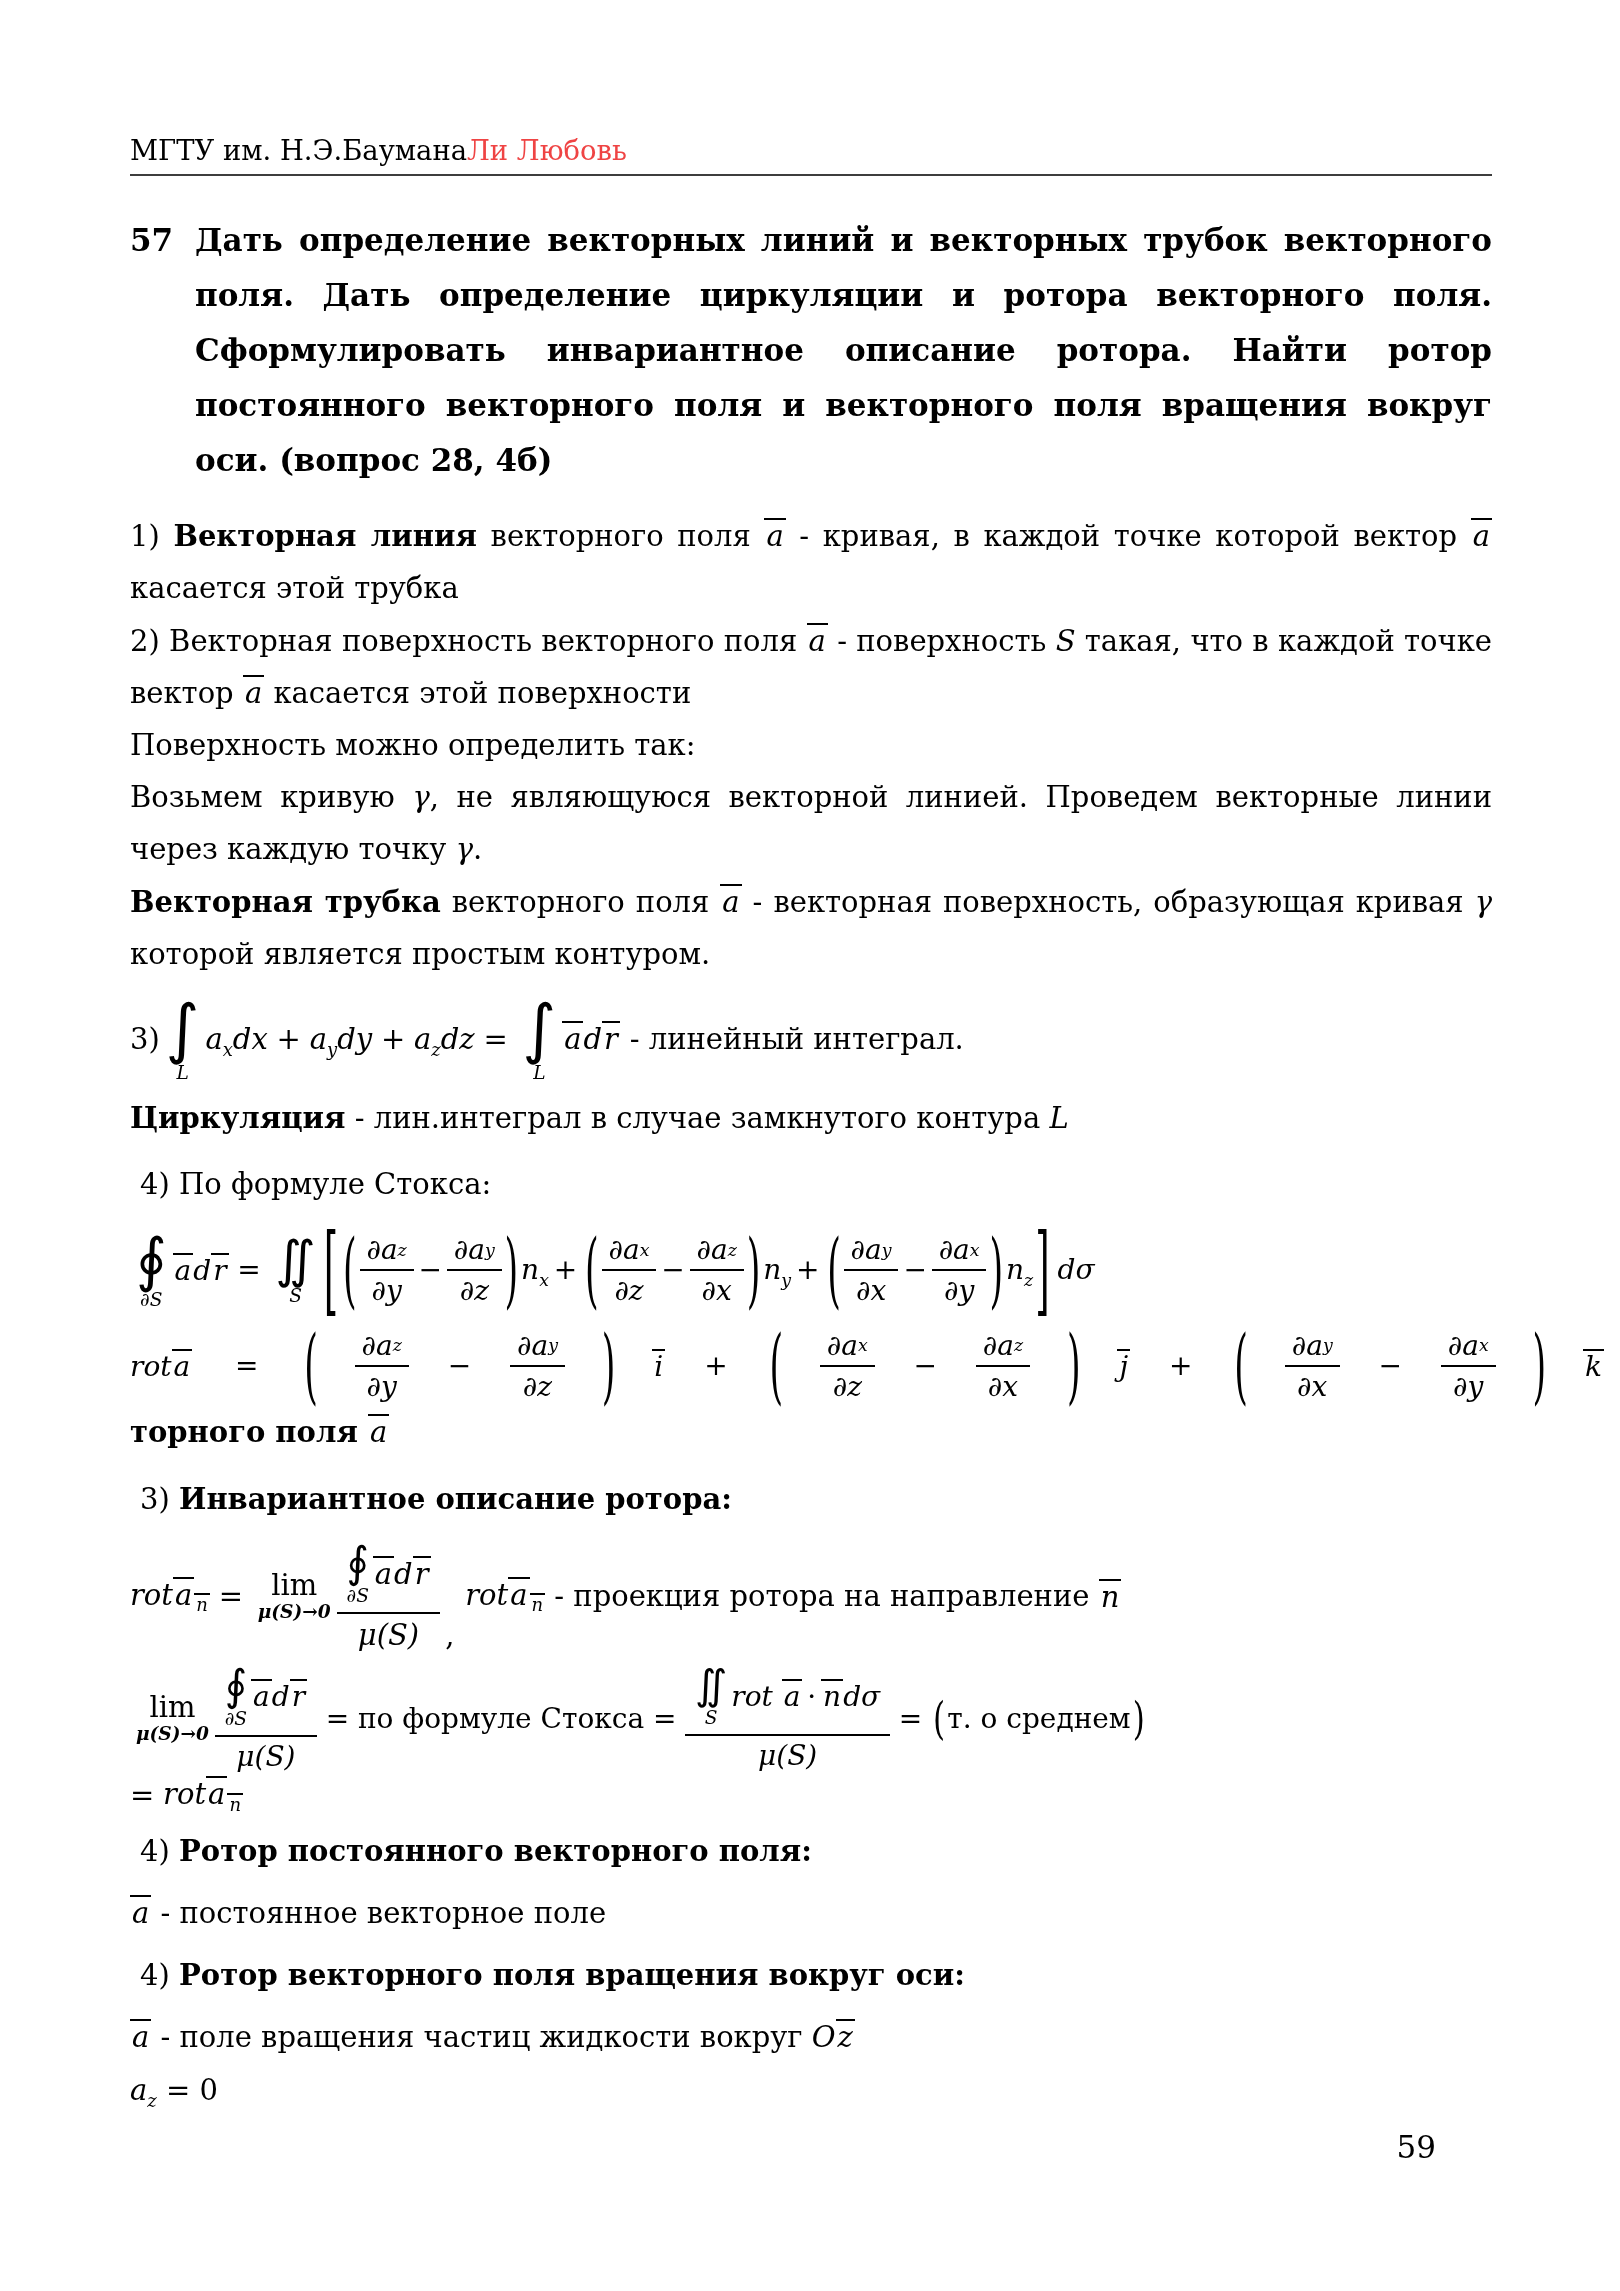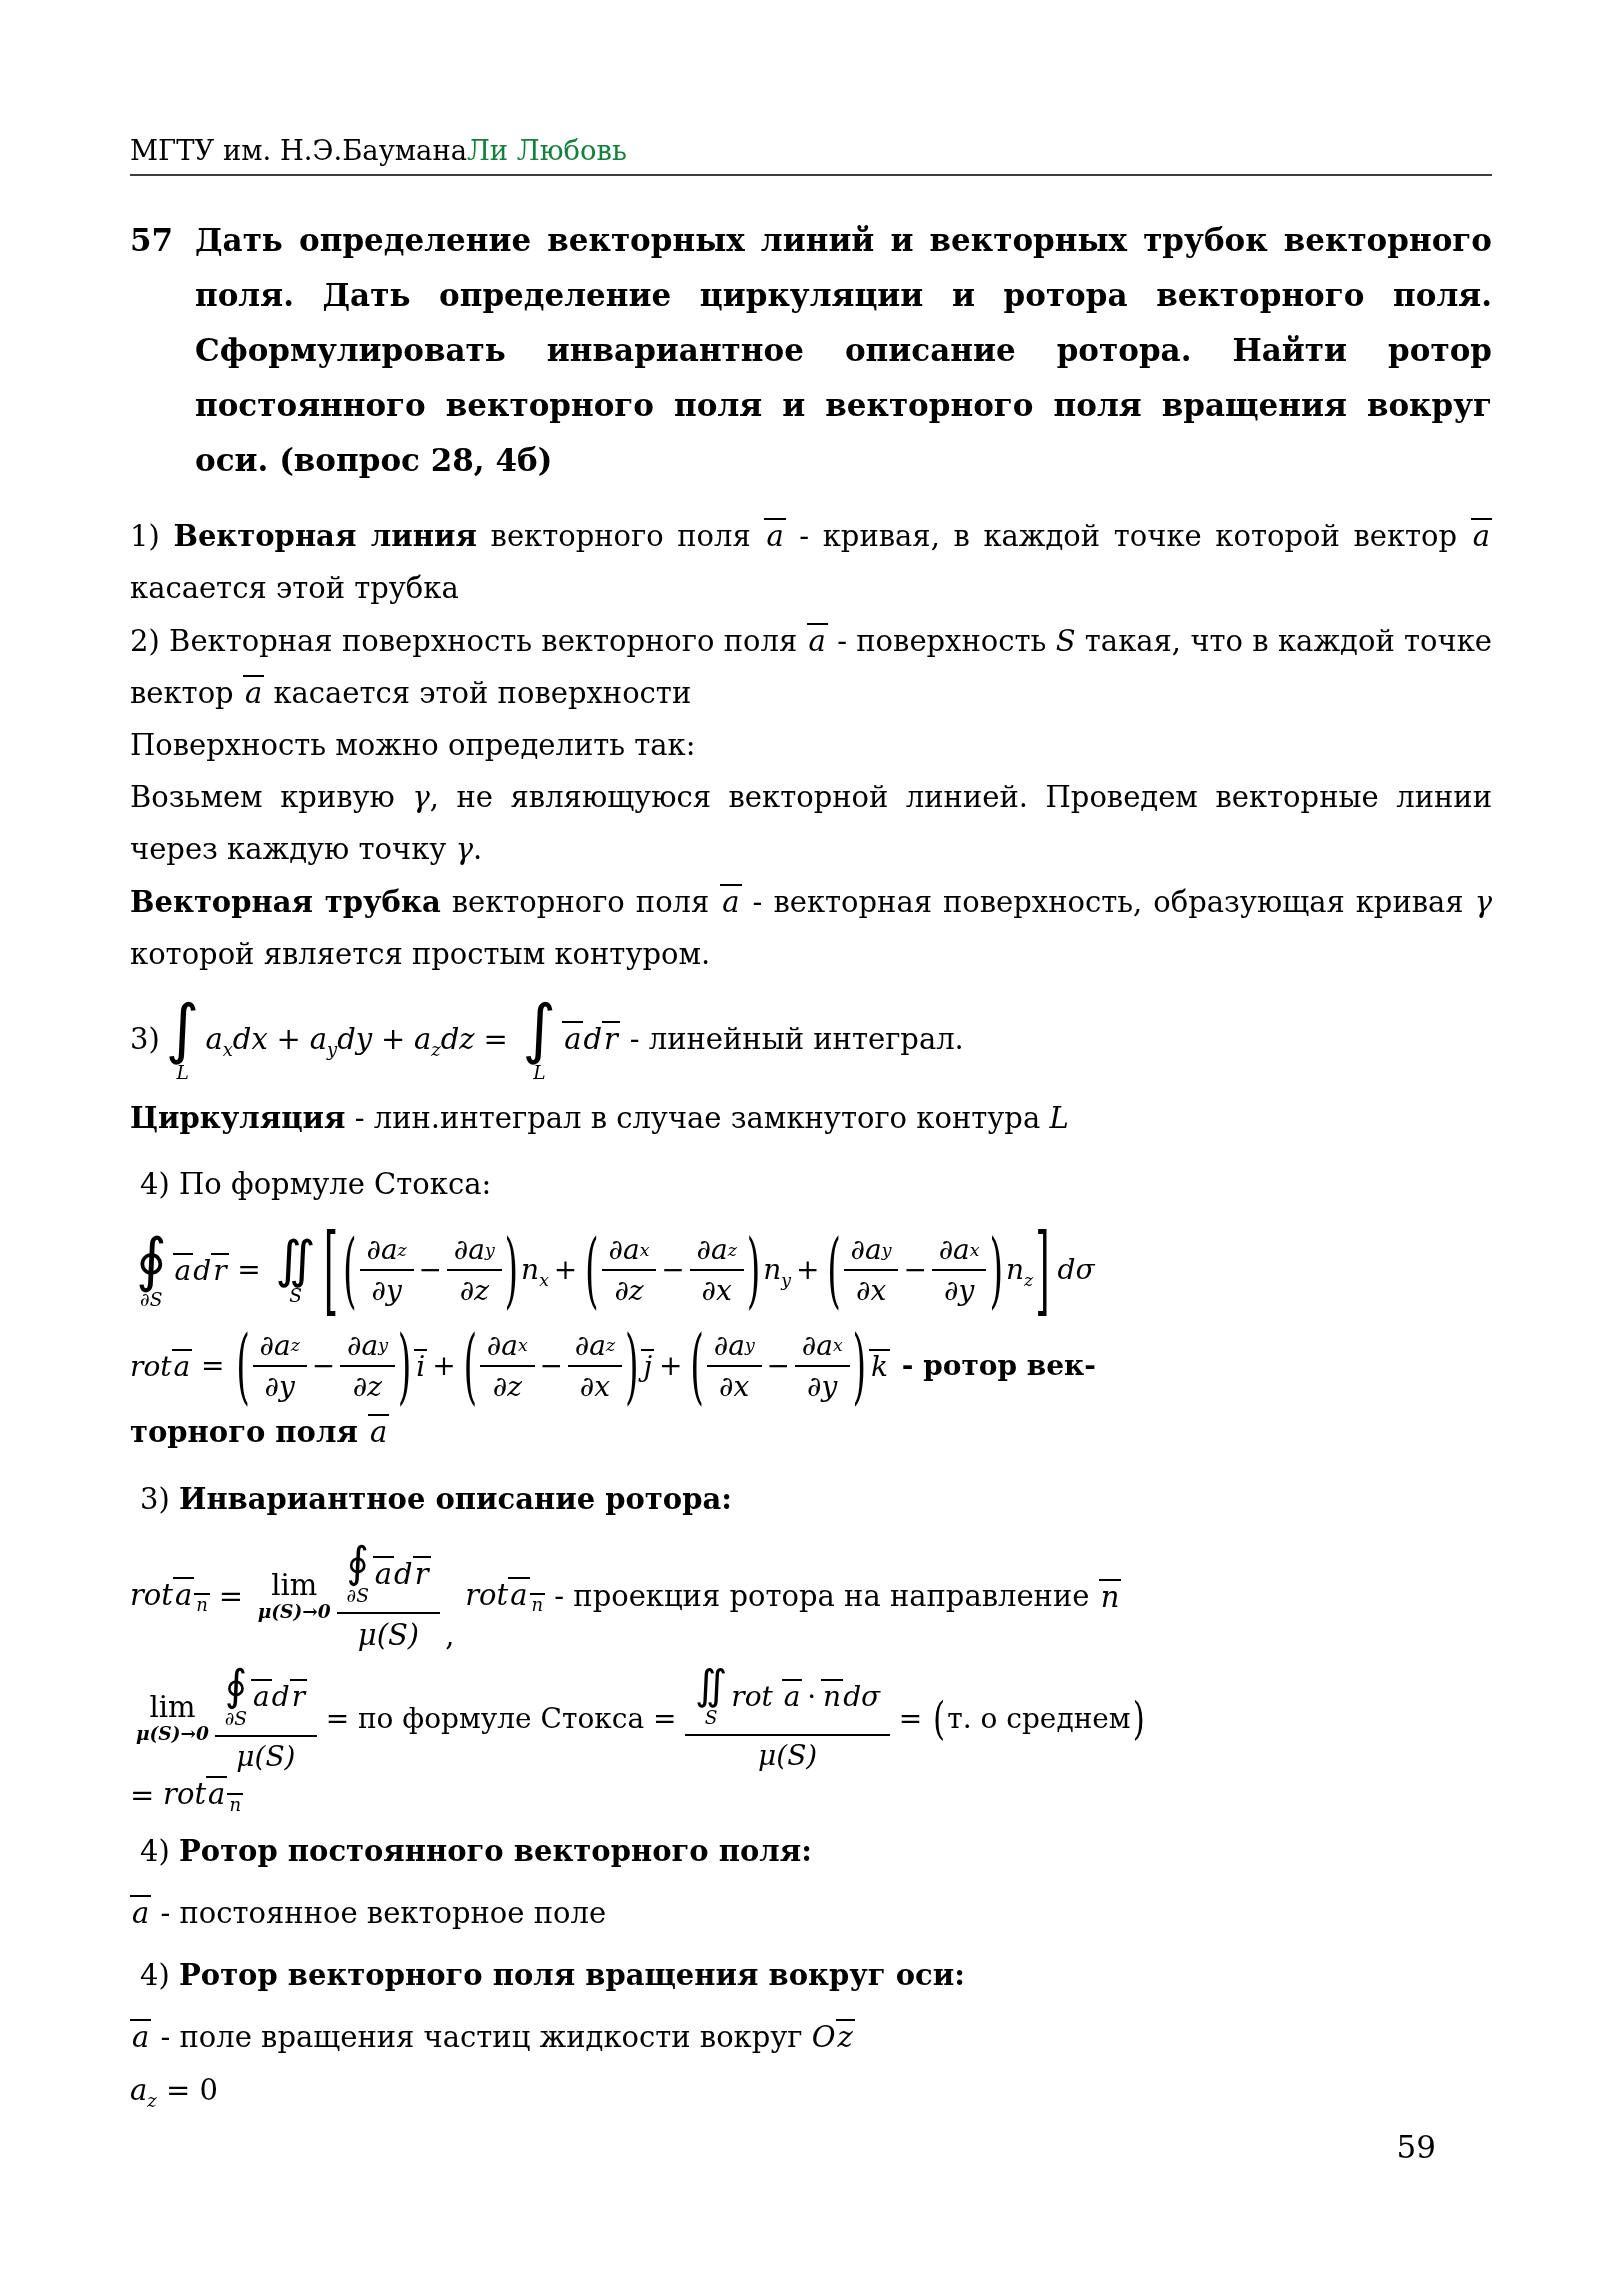--- a/index.html
+++ b/index.html
@@ -52,21 +52,21 @@
   .pagenum{position:absolute;top:2129px;right:184px;font-size:31px;}
   .author{cursor:pointer;}
 </style>
 </head>
 <body>
 
 <div class="content">
 
   <div class="hdr">
     <span>МГТУ им. Н.Э.Баумана</span>
-    <span class="author" style="color: #15803d;">Ли Любовь</span>
+    <span class="author" style="color: #ef4444;">Ли Любовь</span>
   </div>
 
   <div class="title">
     <span class="title-num">57</span>
     <span class="title-text">Дать определение векторных линий и векторных трубок векторного поля. Дать определение циркуляции и ротора векторного поля. Сформулировать инвариантное описание ротора. Найти ротор постоянного векторного поля и векторного поля вращения вокруг оси. (вопрос 28, 4б)</span>
   </div>
 
   <div style="height:21.6px"></div>
 
   <p class="para"><span>1) </span><b>Векторная линия</b><span> векторного поля </span><span class="vec">a</span><span> - кривая, в каждой точке которой вектор </span><span class="vec">a</span><span> касается этой трубка</span></p>
@@ -163,21 +163,21 @@
           <sub><i>x</i></sub>
         </span>
         <span class="den"><i>∂y</i></span>
       </span>
     <span class="rp">)</span>
     <span class="mrow"><i>n</i><sub><i>z</i></sub></span>
     <span class="rbk">]</span>
     <span class="mrow" style="margin-left:5.9px;"><i>dσ</i></span>
   </div>
 
-  <div class="display stk" style="margin:17.6px 0 0;">
+  <div class="display stk" style="margin:17.6px 0 0;gap:34px;">
     <span class="mrow"><i>rot</i><span class="vec">a</span></span>
     <span class="mo">=</span>
     <span class="lp">(</span>
     <span class="frac">
         <span class="num">
           <i>∂a</i>
           <sub><i>z</i></sub>
         </span>
         <span class="den"><i>∂y</i></span>
       </span>

